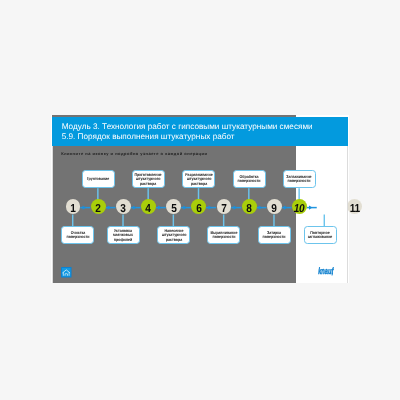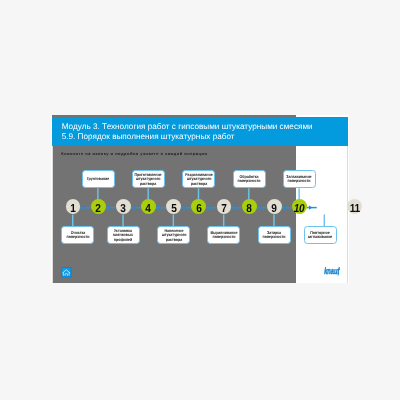--- a/index.html
+++ b/index.html
@@ -13,21 +13,21 @@
   .hint{position:absolute;left:8.85px;top:36.2px;font-size:4px;line-height:5px;color:#1a1a1a;font-weight:bold;letter-spacing:0.5px;}
   .circle{position:absolute;width:14.8px;height:14.8px;border-radius:50%;text-align:center;line-height:20.9px;font-size:11.5px;font-weight:bold;color:#0d0d0d;letter-spacing:-0.4px;}
   .circle span{display:inline-block;transform:scaleX(0.88);}
   .c-gray{background:#e2ded2;}
   .c-green{background:#a9ce0a;}
   .box{position:absolute;width:33px;border:1.35px solid #6cc4ec;border-radius:3.4px;background:#fff;box-sizing:border-box;display:flex;align-items:center;justify-content:center;text-align:center;color:#161616;font-weight:bold;padding:0;}
   .box span{display:block;flex:0 0 auto;width:38px;font-size:4.15px;line-height:4.6px;transform:scaleX(0.868);padding-top:1.1px;}
   .wires{position:absolute;left:0;top:0;pointer-events:none;}
   .home{position:absolute;left:9.1px;top:152.6px;width:10.5px;height:10.5px;}
   .home svg,.knauf svg{display:block;}
-  .knauf{position:absolute;left:272px;top:151.3px;width:16px;height:10px;}
+  .knauf{position:absolute;left:266px;top:151.3px;width:16px;height:10px;}
   .knauf-text{font-family:"Liberation Sans",sans-serif;font-weight:bold;font-style:italic;font-size:46px;fill:#1382cf;stroke:#1382cf;stroke-width:2.4;}
 </style>
 </head>
 <body>
 
 <div class="page"></div>
 <div class="slide">
   <div class="banner">
     <div class="l1">Модуль 3. Технология работ с гипсовыми штукатурными смесями</div>
     <div class="l2">5.9. Порядок выполнения штукатурных работ</div>

